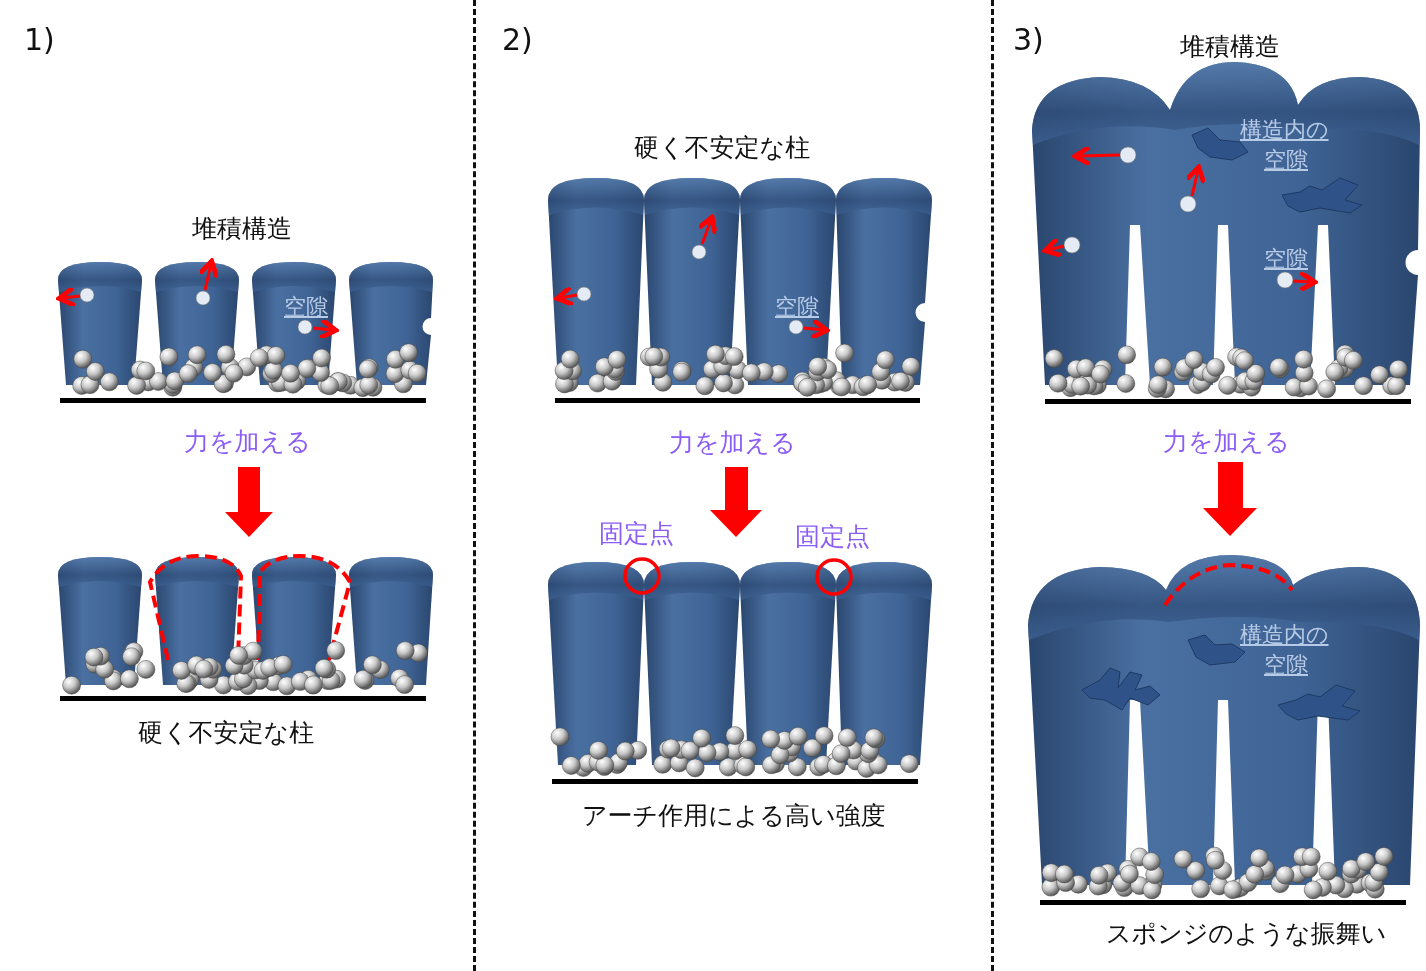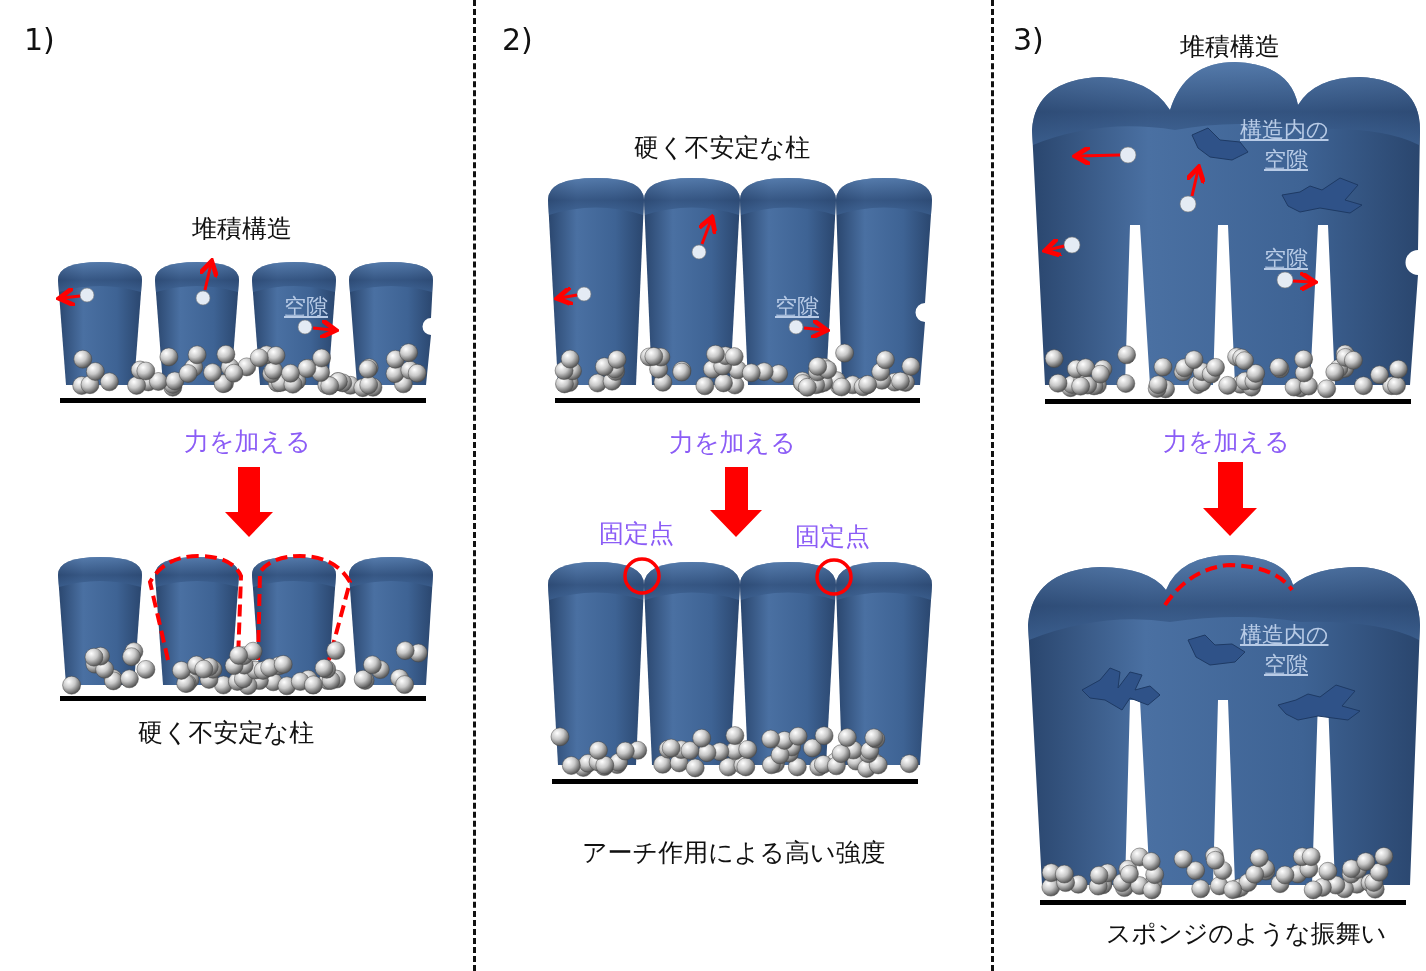--- a/index.html
+++ b/index.html
@@ -525,21 +525,21 @@
 <div class="txt void-label" style="left:284px;top:292px;">空隙</div>
 <div class="txt red" style="left:184px;top:425px;">力を加える</div>
 <div class="txt caption" style="left:138px;top:716px;">硬く不安定な柱</div>
 
 <div class="txt num" style="left:502px;top:22px;">2)</div>
 <div class="txt title" style="left:634px;top:131px;">硬く不安定な柱</div>
 <div class="txt void-label" style="left:775px;top:292px;">空隙</div>
 <div class="txt red" style="left:669px;top:426px;">力を加える</div>
 <div class="txt red" style="left:599px;top:517px;">固定点</div>
 <div class="txt red" style="left:795px;top:520px;">固定点</div>
-<div class="txt caption" style="left:582px;top:799px;margin-top:37px;">アーチ作用による高い強度</div>
+<div class="txt caption" style="left:582px;top:799px;">アーチ作用による高い強度</div>
 
 <div class="txt num" style="left:1013px;top:22px;">3)</div>
 <div class="txt title" style="left:1180px;top:30px;">堆積構造</div>
 <div class="txt void-label" style="left:1240px;top:115px;">構造内の</div>
 <div class="txt void-label" style="left:1264px;top:145px;">空隙</div>
 <div class="txt void-label" style="left:1264px;top:244px;">空隙</div>
 <div class="txt red" style="left:1163px;top:425px;">力を加える</div>
 <div class="txt void-label" style="left:1240px;top:620px;">構造内の</div>
 <div class="txt void-label" style="left:1264px;top:650px;">空隙</div>
 <div class="txt caption" style="left:1106px;top:917px;">スポンジのような振舞い</div>

